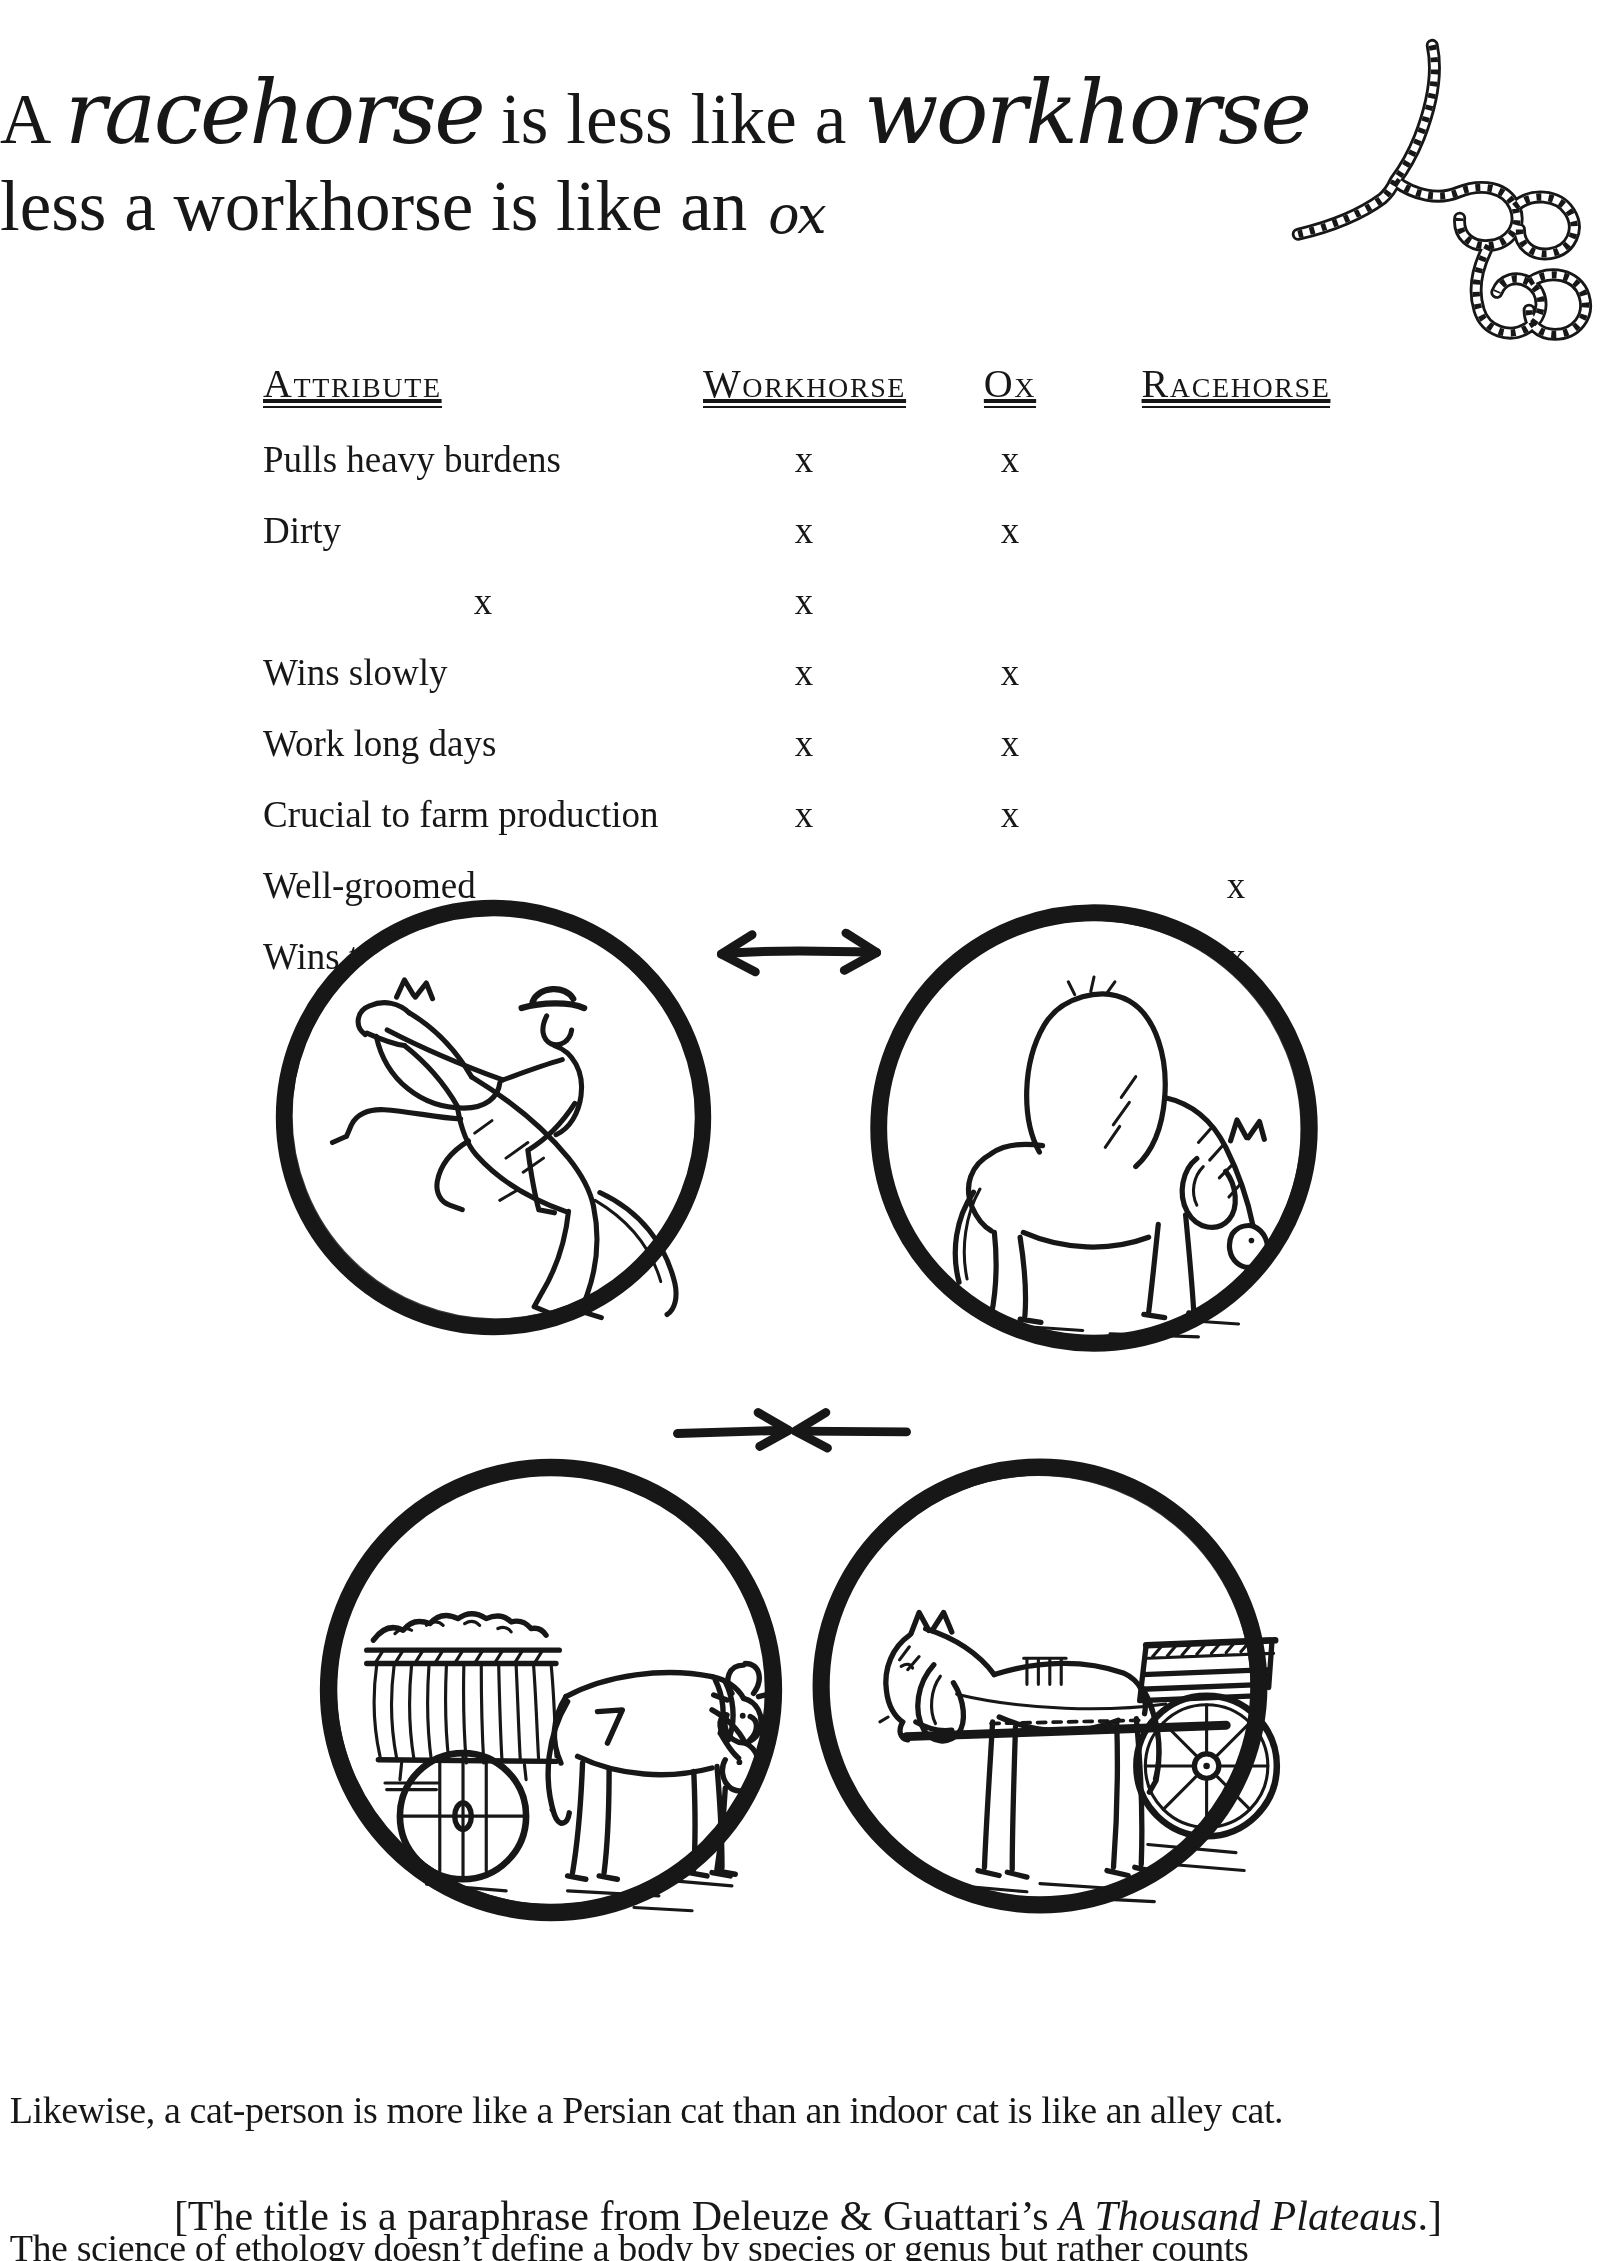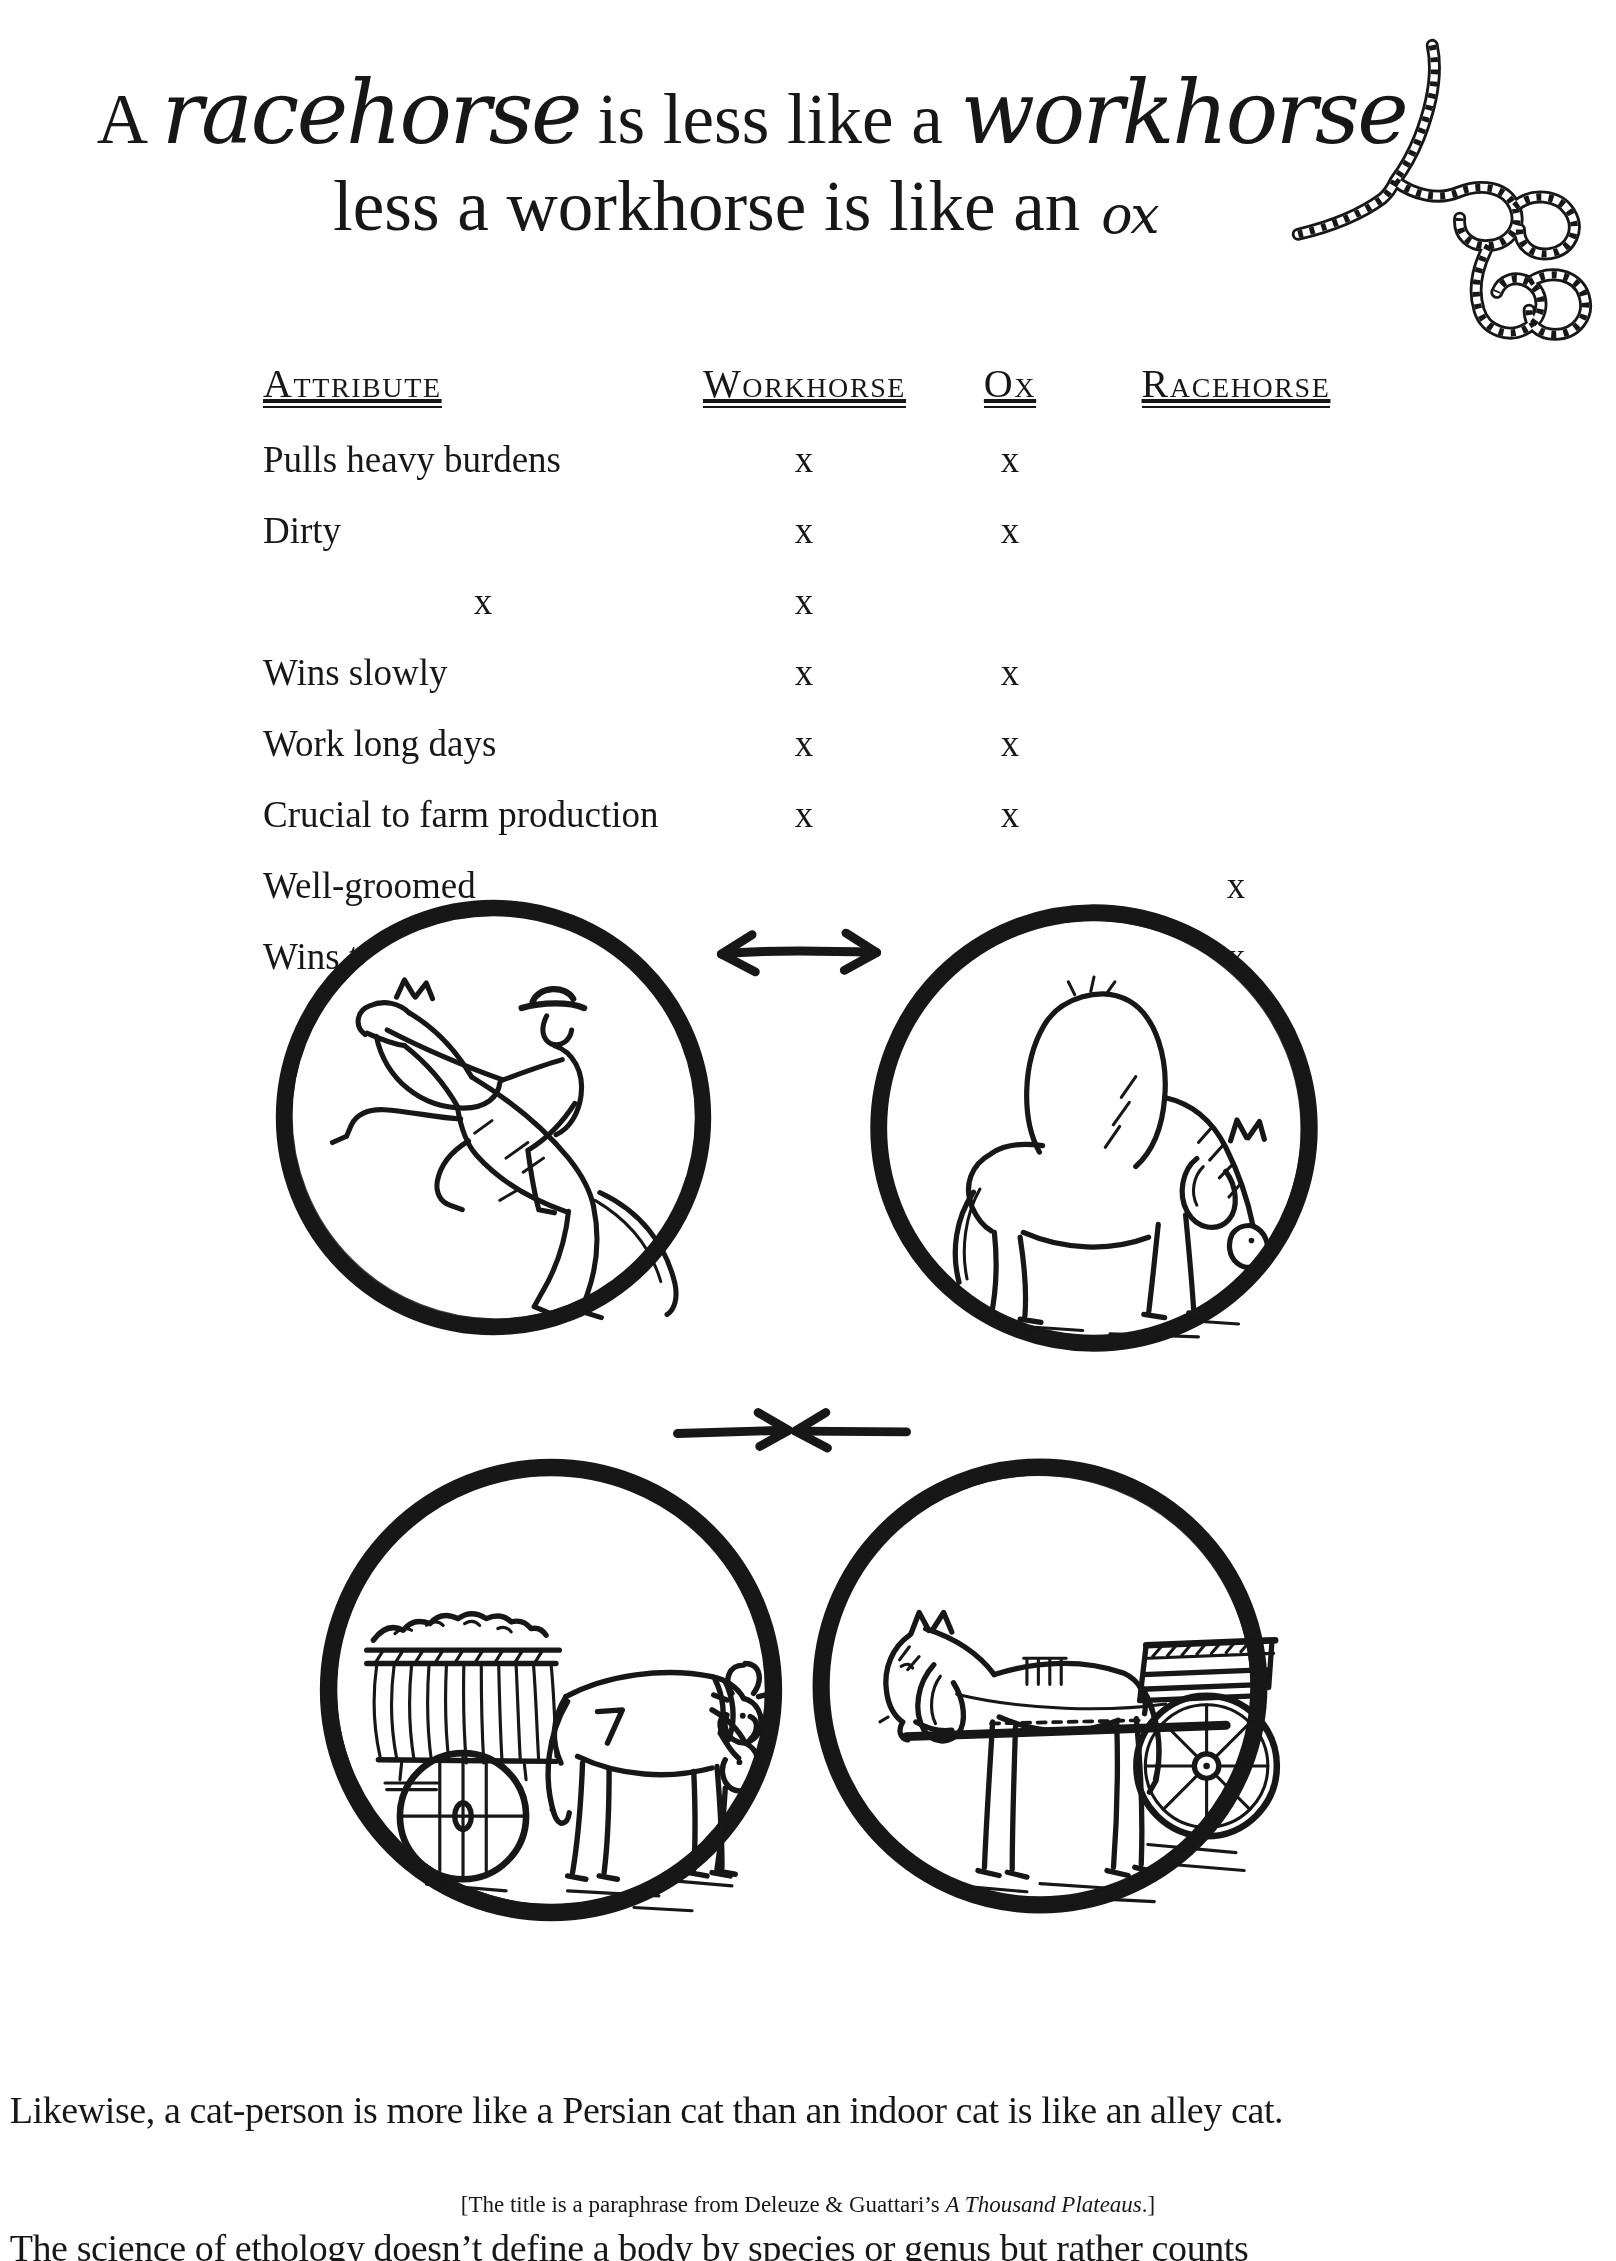--- a/index.html
+++ b/index.html
@@ -3,21 +3,21 @@
 <meta charset="utf-8">
 <style>
   :root { --ink:#171717; --paper:#ffffff; }
   html,body{margin:0;padding:0;background:#e8e8e8;}
   .page{
     position:relative; width:1616px; height:2261px; margin:0 auto;
     background:var(--paper); color:var(--ink);
     font-family:"Liberation Serif","DejaVu Serif",serif; overflow:hidden;
   }
   
-  .t-line{position:absolute; left:0; text-align:center; white-space:pre; line-height:1;}
+  .t-line{position:absolute; left:0; white-space:pre; line-height:1;}
   .t-line1{top:70px; width:1503px; font-size:71px;}
   .t-line2{top:171px; width:1487px; font-size:71px;}
   .script{font-family:"DejaVu Serif",serif; font-style:italic; font-size:87px; letter-spacing:-2.4px;}
   .script-ox{font-size:52px; position:relative; top:3.2px; left:3.2px;}
   
   .attr-table{position:absolute; left:263px; top:362px; width:1107px; font-size:37px;}
   .thead,.trow{display:grid; grid-template-columns:440px 202px 210px 242px;}
   .thead{margin-bottom:27.5px;}
   .th{font-variant:small-caps; letter-spacing:1.6px; font-size:40px; line-height:1.1;}
   .th span{display:inline-block; border-bottom:2.4px solid currentColor; text-decoration:underline;}
@@ -36,21 +36,21 @@
   .art .w8{stroke-width:8;}
   .art .thick{stroke-width:11;}
   .art .dot{fill:var(--ink); stroke:none;}
   .art .chain{stroke-dasharray:10 9; stroke-width:4.5;}
   .arrow path{stroke:var(--ink); stroke-width:11; fill:none; stroke-linecap:round; stroke-linejoin:round;}
   .rope .core{fill:none; stroke:var(--ink); stroke-width:16; stroke-linecap:round;}
   .rope .inner{fill:none; stroke:var(--paper); stroke-width:9; stroke-linecap:round;}
   .rope .twist{fill:none; stroke:var(--ink); stroke-width:9; stroke-linecap:butt; stroke-dasharray:6 9;}
   
   .para{position:absolute; left:9.7px; top:1995px; width:1600px; font-size:38px; line-height:46px; letter-spacing:-0.4px; white-space:pre;}
-  .footnote{position:absolute; left:0; top:2192px; width:100%; text-align:center; font-size:23px; white-space:pre;}
+  .footnote{position:absolute; left:0; top:2192px; width:100%; text-align:center; font-size:42px; white-space:pre;}
   .footnote em{font-style:italic;}
 </style>
 </head>
 <body>
 
 <div class="page">
 
   <div class="t-line t-line1"><span>A </span><span class="script">racehorse</span><span> is less like a </span><span class="script">workhorse</span></div>
   <div class="t-line t-line2"><span>less a workhorse is like an </span><span class="script script-ox">ox</span></div>
 

